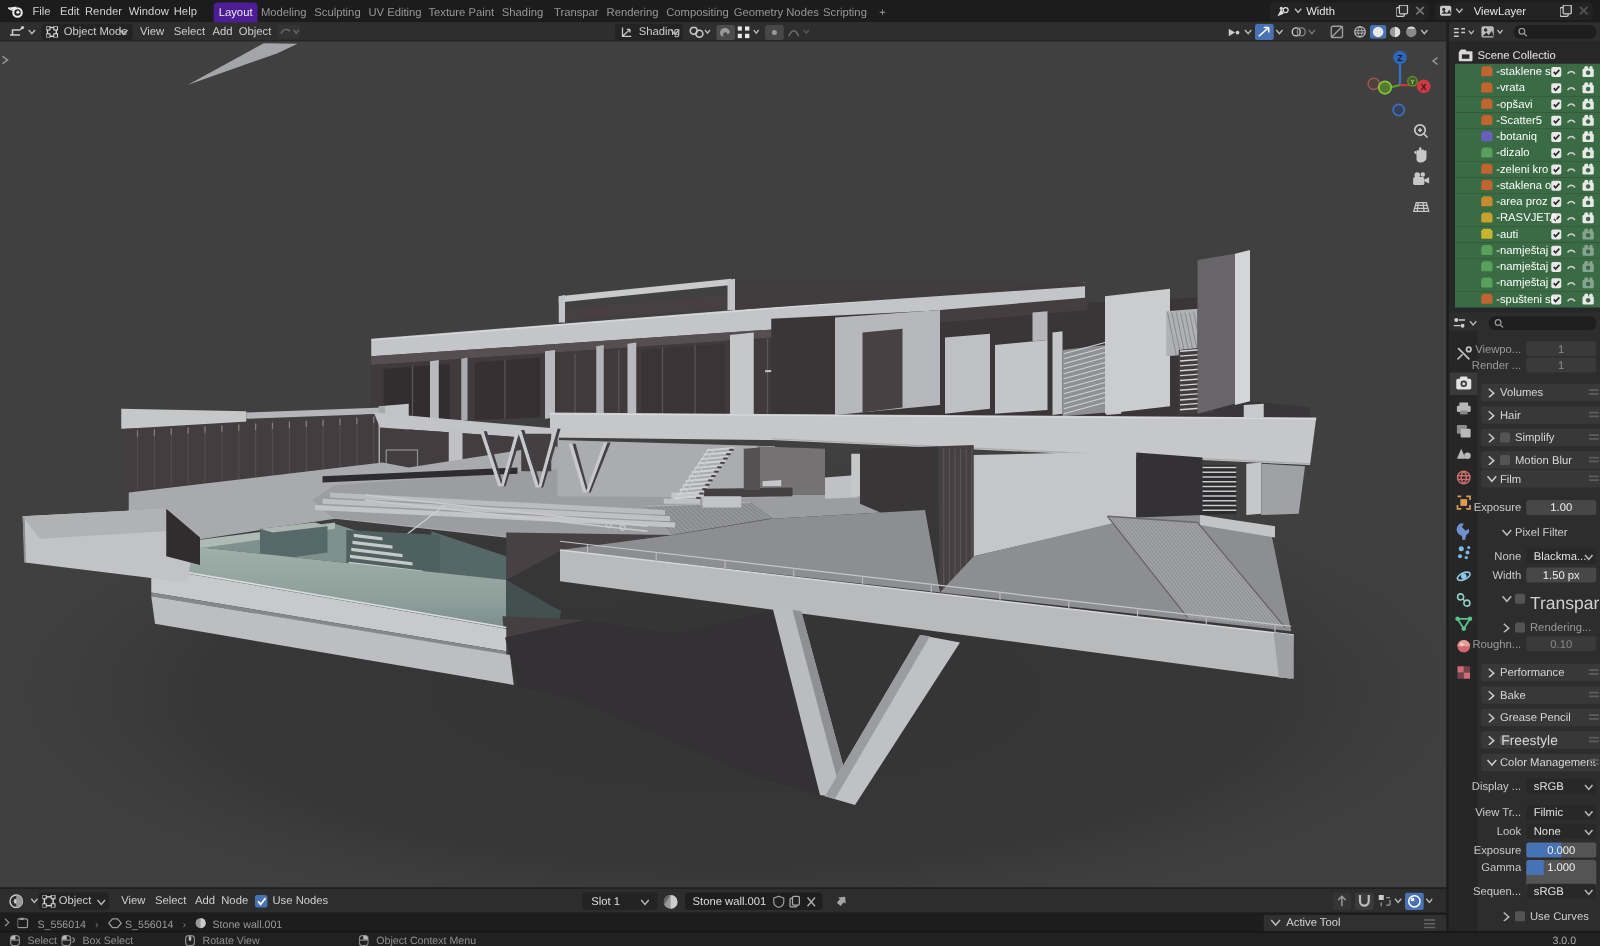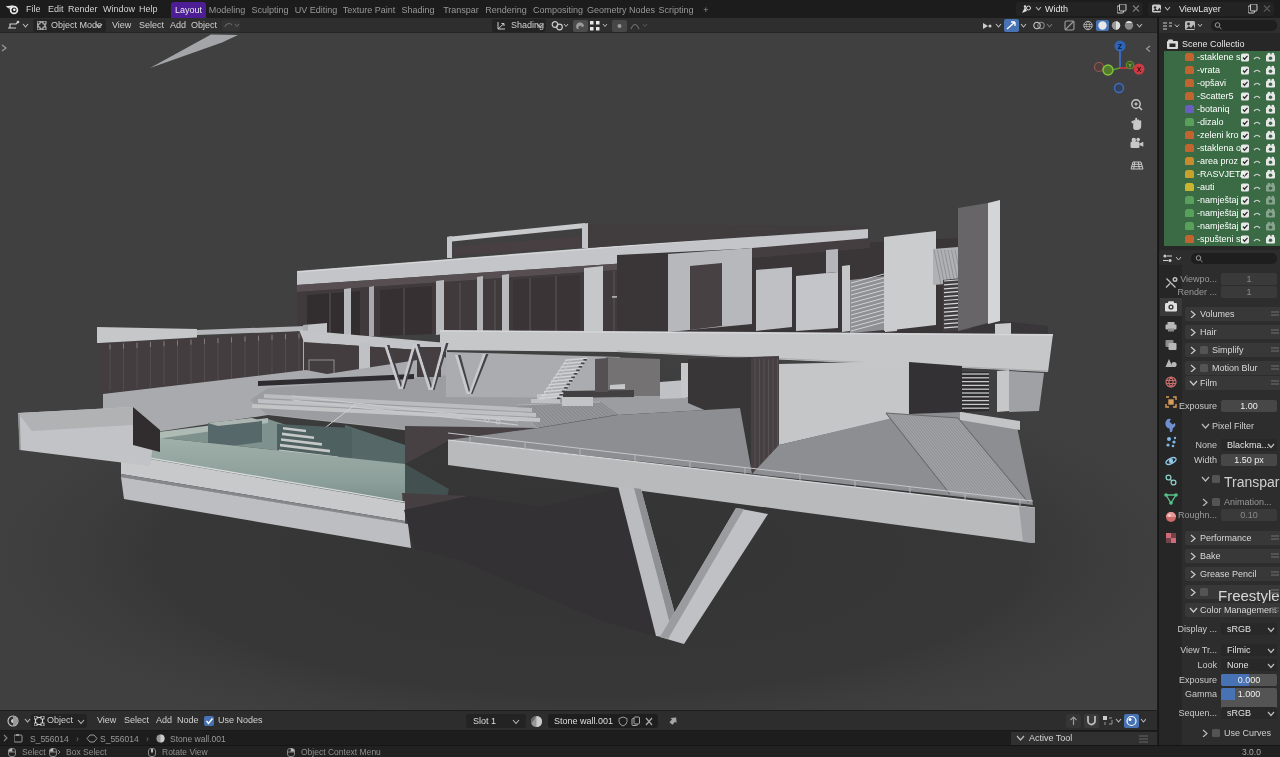--- a/index.html
+++ b/index.html
@@ -977,21 +977,21 @@
 <div style="position:absolute;left:62px;top:204px;width:56px;height:12px;border-radius:2px;background:#474747;font-size:9px;line-height:12px;color:#efefef;text-align:center">1.50 px</div>
 <svg style="position:absolute;left:42px;top:225px" width="9" height="8">
           <path d="M1,2 l3.5,4 l3.5,-4" fill="none" stroke="#bbb" stroke-width="1.2"></path>
         </svg>
 <div style="position:absolute;left:53px;top:225px;width:8px;height:8px;background:#545454;border-radius:1.5px"></div>
 <div style="position:absolute;left:65px;top:224px;font-size:14px;color:#d0d0d0">Transparent</div>
 <svg style="position:absolute;left:42px;top:248px" width="8" height="8">
           <path d="M2,1 l4,3.5 l-4,3.5" fill="none" stroke="#bbb" stroke-width="1.2"></path>
         </svg>
 <div style="position:absolute;left:53px;top:248px;width:8px;height:8px;background:#545454;border-radius:1.5px"></div>
-<div style="position:absolute;left:65px;top:247px;font-size:9px;color:#9a9a9a">Animation...</div>
+<div style="position:absolute;left:65px;top:247px;font-size:9px;color:#9a9a9a">Rendering...</div>
 <div class="plabel" style="top:260px;left:0;width:58px;color:#9a9a9a">Roughn...</div>
 <div style="position:absolute;left:62px;top:259px;width:56px;height:12px;border-radius:2px;background:#3a3a3a;font-size:9px;line-height:12px;color:#8a8a8a;text-align:center">0.10</div>
 <div style="position:absolute;left:26px;top:281px;width:97px;height:14px;background:#383838;border-radius:2px"></div>
 <svg style="position:absolute;left:30px;top:284px" width="8" height="8">
           <path d="M2,1 l4,3.5 l-4,3.5" fill="none" stroke="#ccc" stroke-width="1.2"></path>
         </svg>
 <div style="position:absolute;left:41px;top:283px;font-size:9px;color:#d8d8d8">Performance</div>
 <svg style="position:absolute;left:112px;top:285px" width="9" height="7">
           <path d="M0,1 h8 M0,4 h8" stroke="#5d5d5d" stroke-width="1.4"></path>
         </svg>
@@ -1009,21 +1009,21 @@
         </svg>
 <div style="position:absolute;left:41px;top:319px;font-size:9px;color:#d8d8d8">Grease Pencil</div>
 <svg style="position:absolute;left:112px;top:321px" width="9" height="7">
           <path d="M0,1 h8 M0,4 h8" stroke="#5d5d5d" stroke-width="1.4"></path>
         </svg>
 <div style="position:absolute;left:26px;top:335px;width:97px;height:14px;background:#383838;border-radius:2px"></div>
 <svg style="position:absolute;left:30px;top:338px" width="8" height="8">
           <path d="M2,1 l4,3.5 l-4,3.5" fill="none" stroke="#ccc" stroke-width="1.2"></path>
         </svg>
 <div style="position:absolute;left:41px;top:338px;width:8px;height:8px;background:#545454;border-radius:1.5px"></div>
-<div style="position:absolute;left:59px;top:337px;font-size:15px;color:#d8d8d8">Freestyle</div>
+<div style="position:absolute;left:42px;top:337px;font-size:11px;color:#d8d8d8">Freestyle</div>
 <svg style="position:absolute;left:112px;top:339px" width="9" height="7">
           <path d="M0,1 h8 M0,4 h8" stroke="#5d5d5d" stroke-width="1.4"></path>
         </svg>
 <div style="position:absolute;left:26px;top:353px;width:97px;height:14px;background:#383838;border-radius:2px"></div>
 <svg style="position:absolute;left:30px;top:356px" width="9" height="8">
           <path d="M1,2 l3.5,4 l3.5,-4" fill="none" stroke="#ccc" stroke-width="1.2"></path>
         </svg>
 <div style="position:absolute;left:41px;top:355px;font-size:9px;color:#d8d8d8">Color Management</div>
 <svg style="position:absolute;left:112px;top:357px" width="9" height="7">
           <path d="M0,1 h8 M0,4 h8" stroke="#5d5d5d" stroke-width="1.4"></path>

